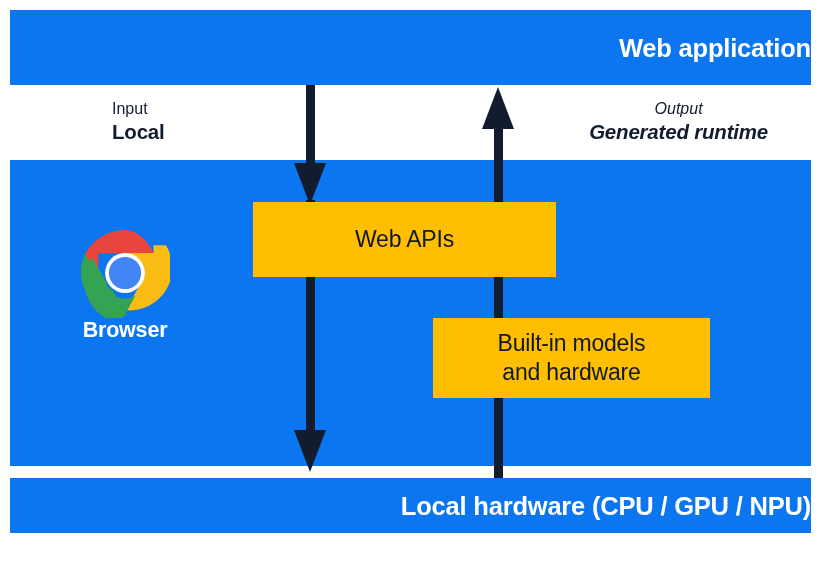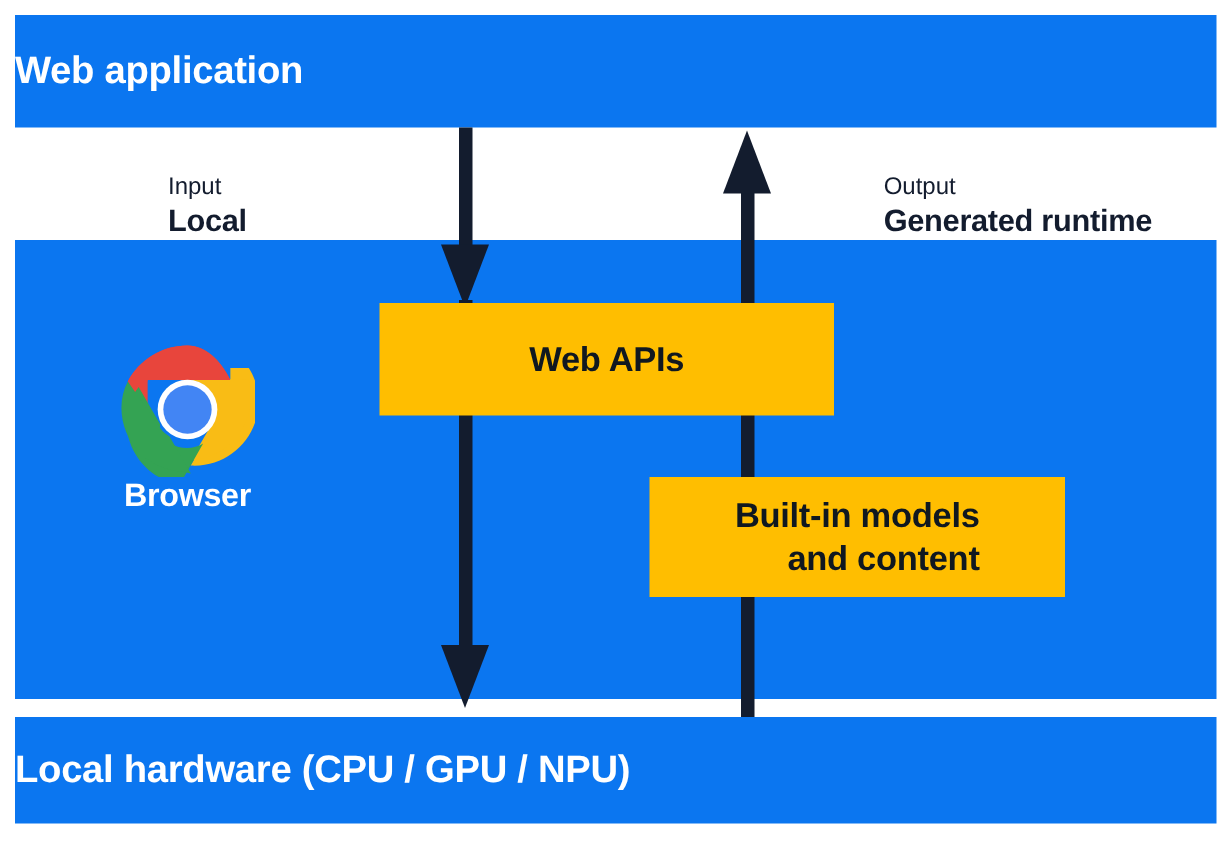--- a/index.html
+++ b/index.html
@@ -36,28 +36,28 @@
   #band-middle {
     left: 10px;
     top: 160px;
     width: 801px;
     height: 306px;
   }
   #band-bottom {
     left: 10px;
     top: 478px;
     width: 801px;
-    height: 71px;
+    height: 55px;
   }
 
   .band-title {
     position: absolute;
     left: 0;
     right: 0;
-    text-align: left;
+    text-align: right;
     color: #ffffff;
     font-weight: bold;
     letter-spacing: -0.2px;
     white-space: nowrap;
   }
   #band-top .band-title {
     top: 50%;
     transform: translateY(-50%);
     font-size: 25.5px;
   }
@@ -65,42 +65,42 @@
     top: 50%;
     transform: translateY(-50%);
     font-size: 25.5px;
   }
 
   
   .flow-label {
     position: absolute;
     color: #131c2e;
     line-height: 1.22;
-    margin-top: 16px;
   }
   .flow-label .kicker {
     display: block;
     font-size: 16px;
     font-weight: normal;
   }
   .flow-label .value {
     display: block;
     font-size: 20.5px;
     font-weight: bold;
     letter-spacing: -0.2px;
   }
   #label-input {
     left: 112px;
     top: 99px;
     text-align: left;
   }
   #label-output {
     right: 52px;
     top: 99px;
-    text-align: left;
+    text-align: center;
+    font-style: italic;
   }
 
   
   .arrow-line {
     position: absolute;
     background: #131c2e;
     width: 9px;
   }
   .arrow-head {
     position: absolute;
@@ -128,38 +128,37 @@
 
   
   .box-orange {
     position: absolute;
     background: #ffbe00;
     color: #101820;
     display: flex;
     align-items: center;
     justify-content: center;
     text-align: center;
-    font-weight: bold;
+    font-weight: normal;
     font-size: 23px;
     line-height: 1.24;
     letter-spacing: -0.2px;
     padding: 16px 10px;
   }
   #box-web-apis {
     left: 253px;
     top: 202px;
     width: 303px;
     height: 75px;
   }
   #box-builtin {
     left: 433px;
     top: 318px;
     width: 277px;
     height: 80px;
-    text-align: right;
   }
 
   
   #browser-block {
     position: absolute;
     left: 52px;
     top: 228px;
     width: 146px;
     text-align: center;
   }
@@ -225,21 +224,21 @@
     <span id="browser-label">Browser</span>
   </div>
 
   <div class="box-orange" id="box-web-apis">
     <span>Web APIs</span>
   </div>
 
   <div class="box-orange" id="box-builtin">
     <span>
       <span>Built-in models</span><br>
-      <span>and content</span>
+      <span>and hardware</span>
     </span>
   </div>
 
   <div class="band" id="band-bottom">
     <span class="band-title">Local hardware (CPU / GPU / NPU)</span>
   </div>
 
 </div>
 
 </body></html>

